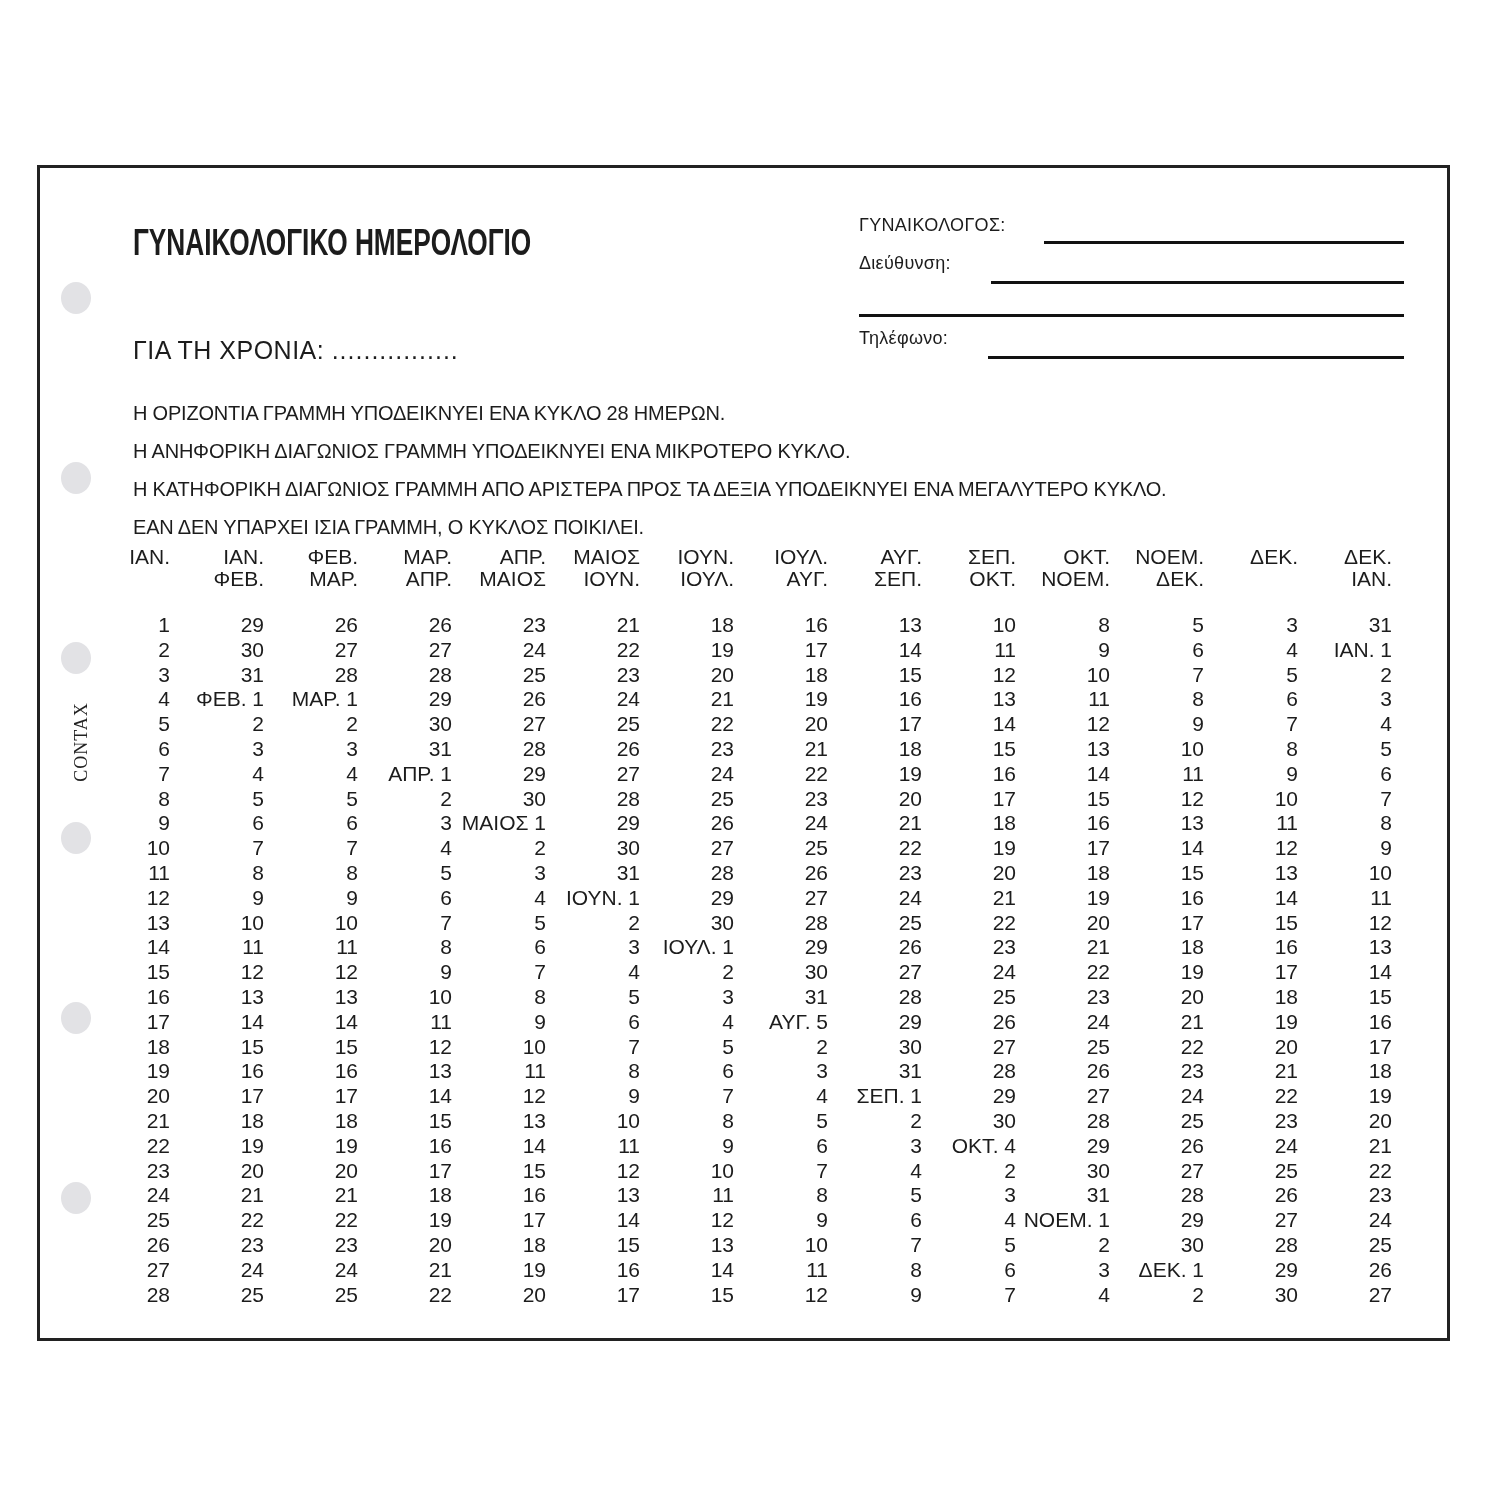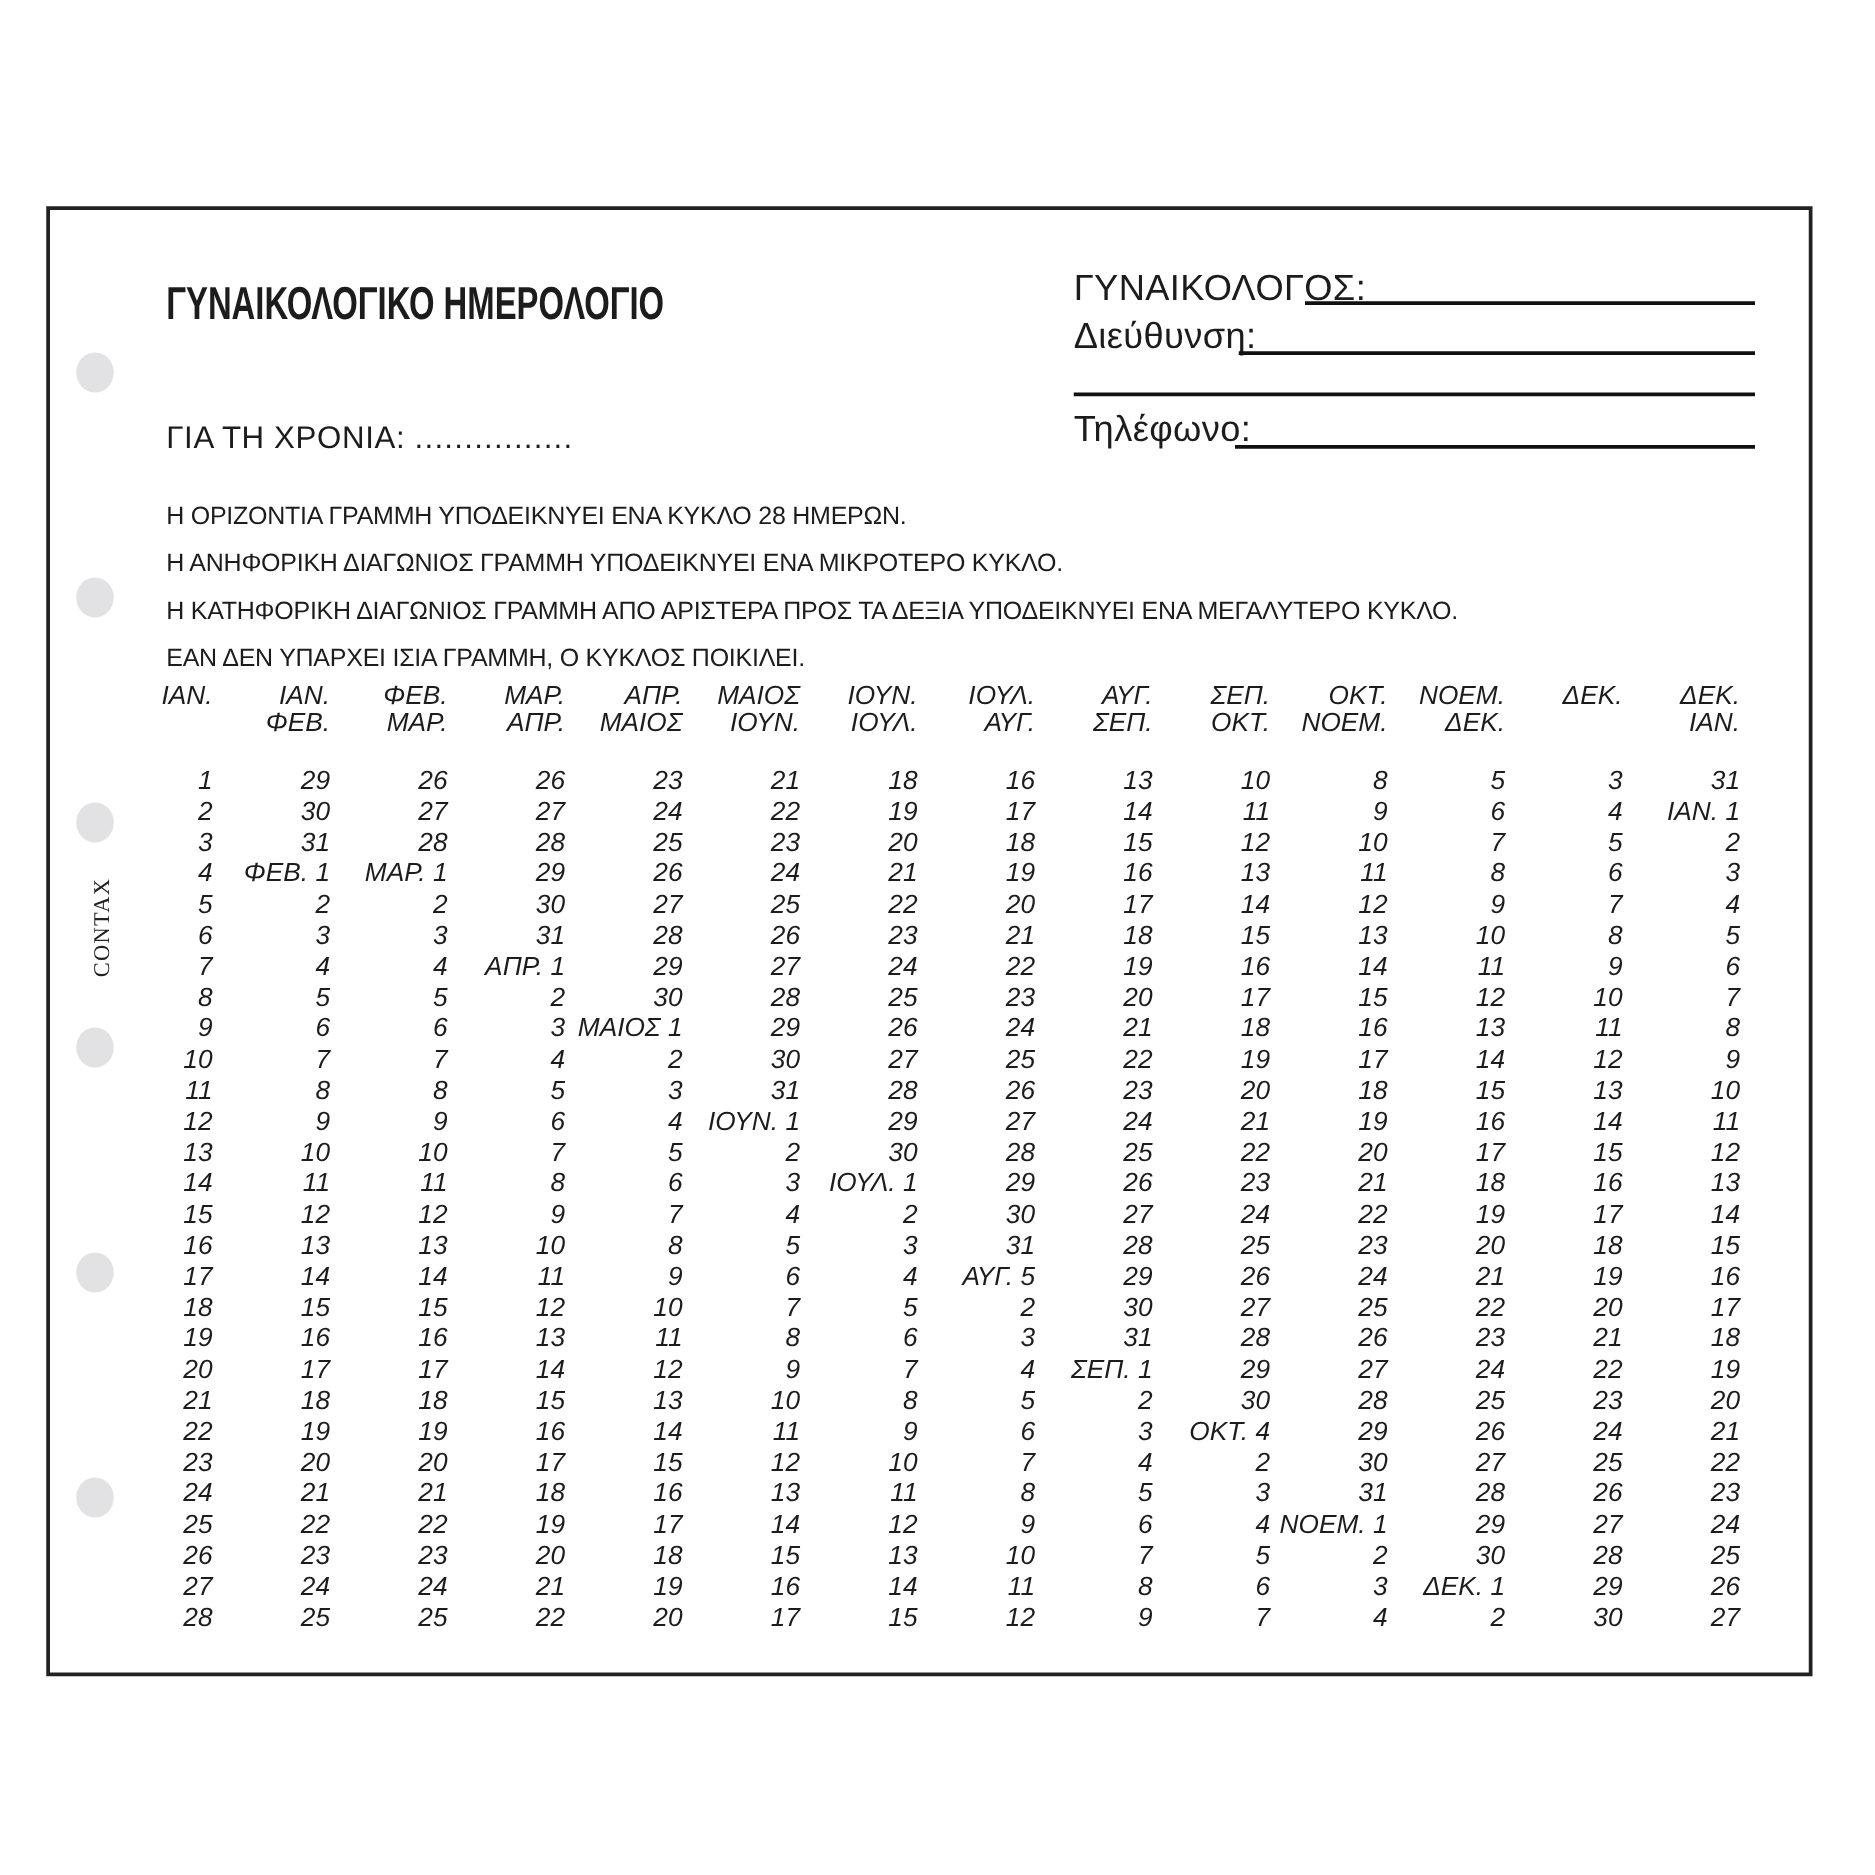--- a/index.html
+++ b/index.html
@@ -8,26 +8,26 @@
   .sheet{position:absolute;left:37px;top:165px;width:1413px;height:1176px;
          border:3px solid #222;background:#ffffff;box-sizing:border-box;}
   .hole{position:absolute;width:30px;height:32px;border-radius:50%;background:#e2e2e5;}
   .contax{position:absolute;left:-19px;top:564px;width:120px;height:20px;text-align:center;
           transform:rotate(-90deg);font-family:"Liberation Serif", serif;font-size:18px;
           letter-spacing:1px;color:#222;}
   .title{position:absolute;left:93px;top:56px;font-size:37px;font-weight:bold;line-height:1;
          white-space:nowrap;transform:scaleX(0.71);transform-origin:left top;letter-spacing:0px;}
   .year-line{position:absolute;left:93px;top:168px;font-size:25px;white-space:nowrap;letter-spacing:0.5px;}
   .year-line .dots{letter-spacing:1px;}
-  .field-label{position:absolute;font-size:29px;white-space:nowrap;letter-spacing:0.3px;}
+  .field-label{position:absolute;font-size:18px;white-space:nowrap;letter-spacing:0.3px;}
   .fill-line{position:absolute;height:0;border-bottom:3px solid #111;}
   .instructions{position:absolute;left:93px;top:226px;font-size:20px;line-height:38px;
                 white-space:nowrap;letter-spacing:-0.2px;}
   table.cycle{position:absolute;left:36px;top:378px;width:1316px;border-collapse:collapse;
-              table-layout:fixed;font-style:italic;}
+              table-layout:fixed;}
   table.cycle td,table.cycle th{padding:0;margin:0;text-align:right;white-space:nowrap;
               font-weight:normal;overflow:visible;}
   table.cycle thead th{font-size:21px;line-height:22px;height:22px;}
   table.cycle tr.spacer td{height:23px;}
   table.cycle tbody td{font-size:21px;line-height:24.8px;height:24.8px;}
 </style>
 </head>
 <body>
 
 <div class="canvas">

